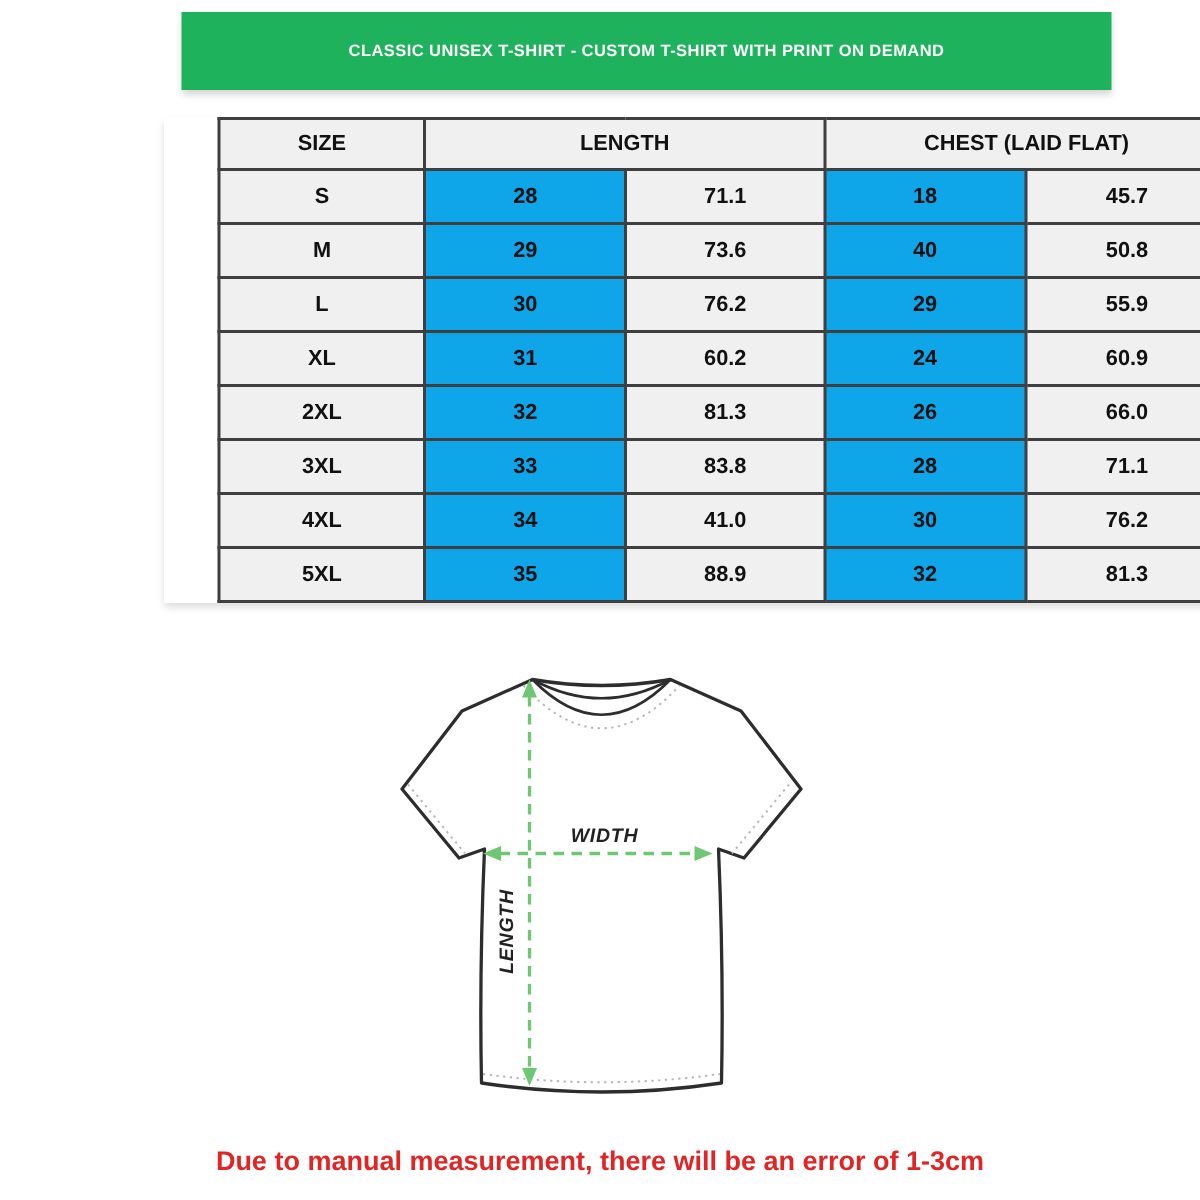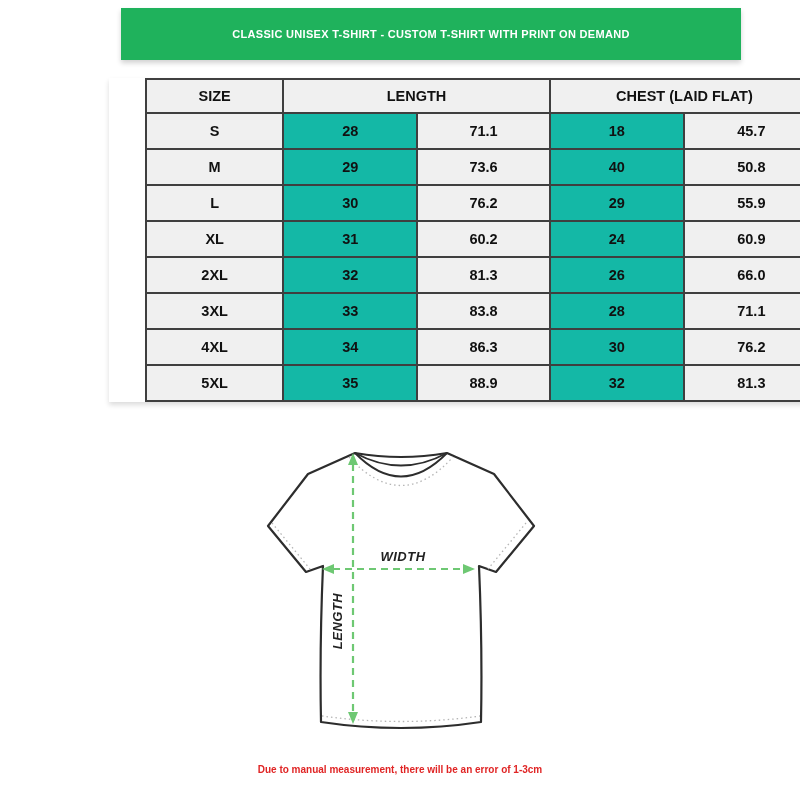--- a/index.html
+++ b/index.html
@@ -16,37 +16,37 @@
     background:var(--accent);color:#fff;display:flex;align-items:center;justify-content:center;
     font-weight:bold;font-size:11px;letter-spacing:.3px;white-space:nowrap;
     box-shadow:0 3px 5px rgba(0,0,0,.18);margin-left:25px;}
 
   
   .table-wrap{position:absolute;left:109px;top:78px;width:711px;box-shadow:0 3px 5px rgba(0,0,0,.14);padding-left:36px;}
   table.size{width:100%;border-collapse:collapse;table-layout:fixed;}
   table.size th,table.size td{border:2px solid var(--border);text-align:center;vertical-align:middle;
     font-weight:bold;color:var(--ink);font-size:14.5px;}
   table.size th{height:34px;background:var(--shade);}
-  table.size td{height:36px;background:#14b8a6;}
+  table.size td{height:36px;background:#0ea5e9;}
   table.size td.shade{background:var(--shade);}
 
   
   .diagram{position:absolute;left:258px;top:444px;width:282px;height:292px;font-style:italic;}
   .diagram svg{width:100%;height:100%;display:block;}
   .shirt{fill:#ffffff;stroke:var(--outline);stroke-width:2.2;stroke-linejoin:round;}
   .collar{fill:none;stroke:var(--outline);stroke-width:1.8;}
   .stitch{fill:none;stroke:var(--stitch);stroke-width:1.3;stroke-dasharray:1.5 3;}
   .arrow-line{stroke:var(--arrow);stroke-width:2.2;stroke-dasharray:7 5;fill:none;}
   .arrow-head{fill:var(--arrow);stroke:none;}
   .lbl{font-family:"Liberation Sans","DejaVu Sans",sans-serif;font-weight:bold;
     font-size:13px;letter-spacing:.5px;fill:#222;}
 
   
   .note{position:absolute;left:0;top:764px;width:800px;text-align:center;
-    color:var(--note);font-weight:bold;font-size:10px;}
+    color:var(--note);font-weight:bold;font-size:18px;}
 </style>
 </head>
 <body>
 
 <div class="stage">
 
   <div class="banner">
     <span>CLASSIC UNISEX T-SHIRT - CUSTOM T-SHIRT WITH PRINT ON DEMAND</span>
   </div>
 
@@ -105,21 +105,21 @@
           <tr>
             <td class="shade">3XL</td>
             <td>33</td>
             <td class="shade">83.8</td>
             <td>28</td>
             <td class="shade">71.1</td>
           </tr>
           <tr>
             <td class="shade">4XL</td>
             <td>34</td>
-            <td class="shade">86.3</td>
+            <td class="shade">41.0</td>
             <td>30</td>
             <td class="shade">76.2</td>
           </tr>
           <tr>
             <td class="shade">5XL</td>
             <td>35</td>
             <td class="shade">88.9</td>
             <td>32</td>
             <td class="shade">81.3</td>
           </tr>

